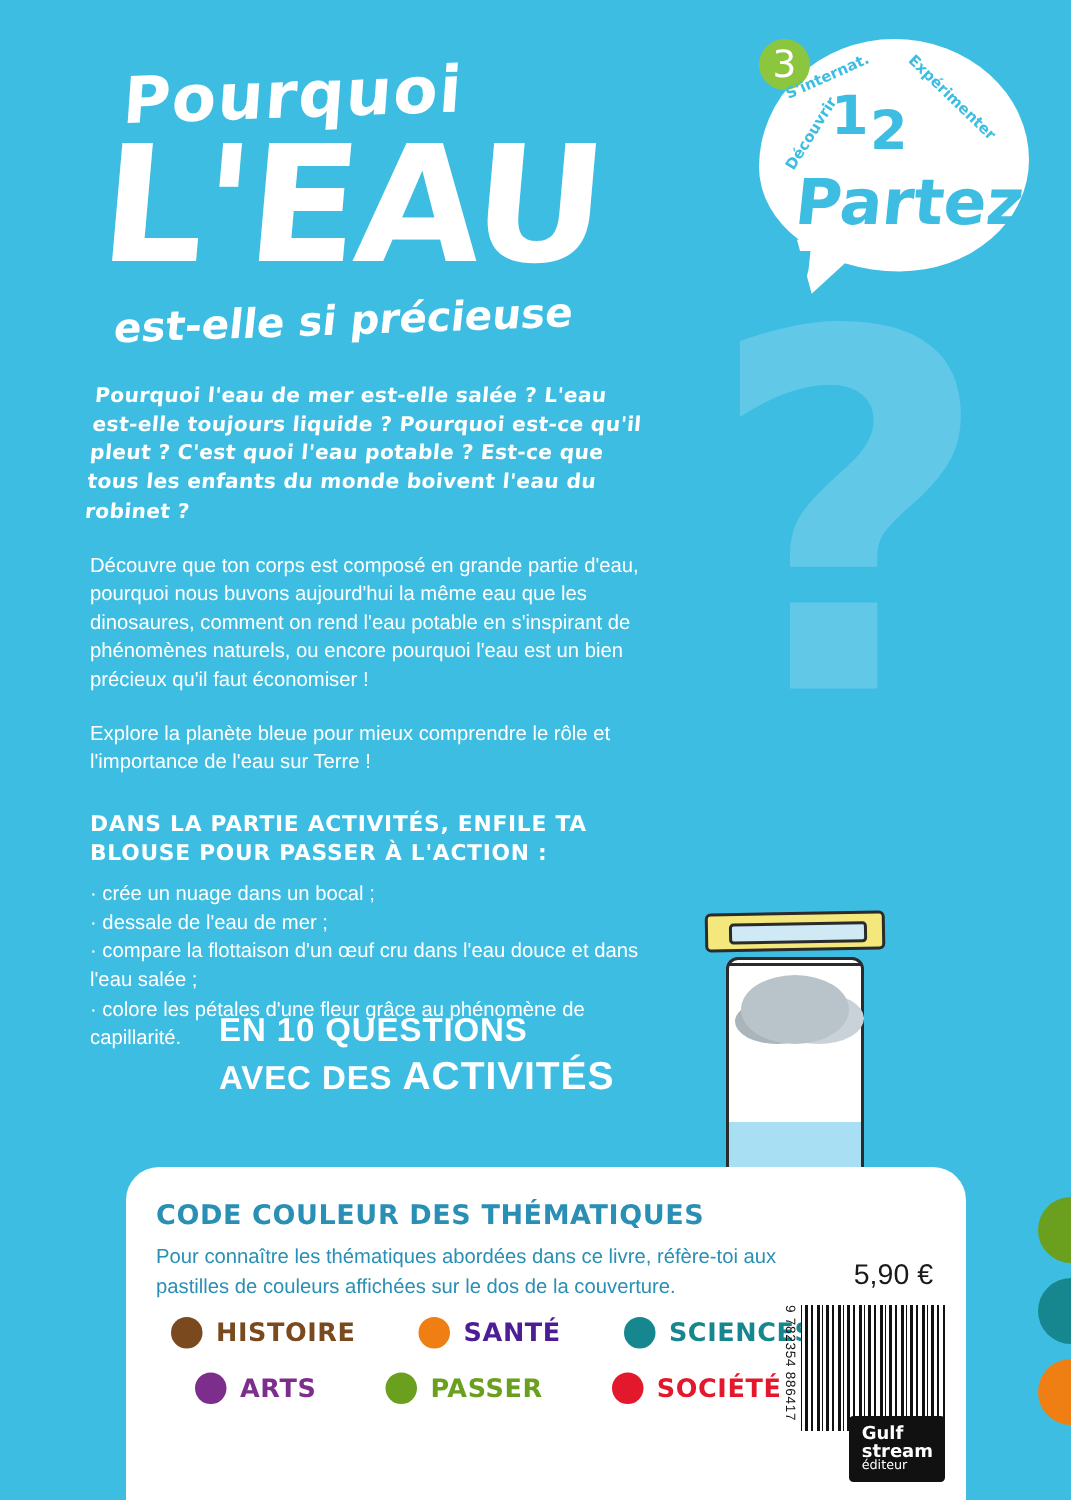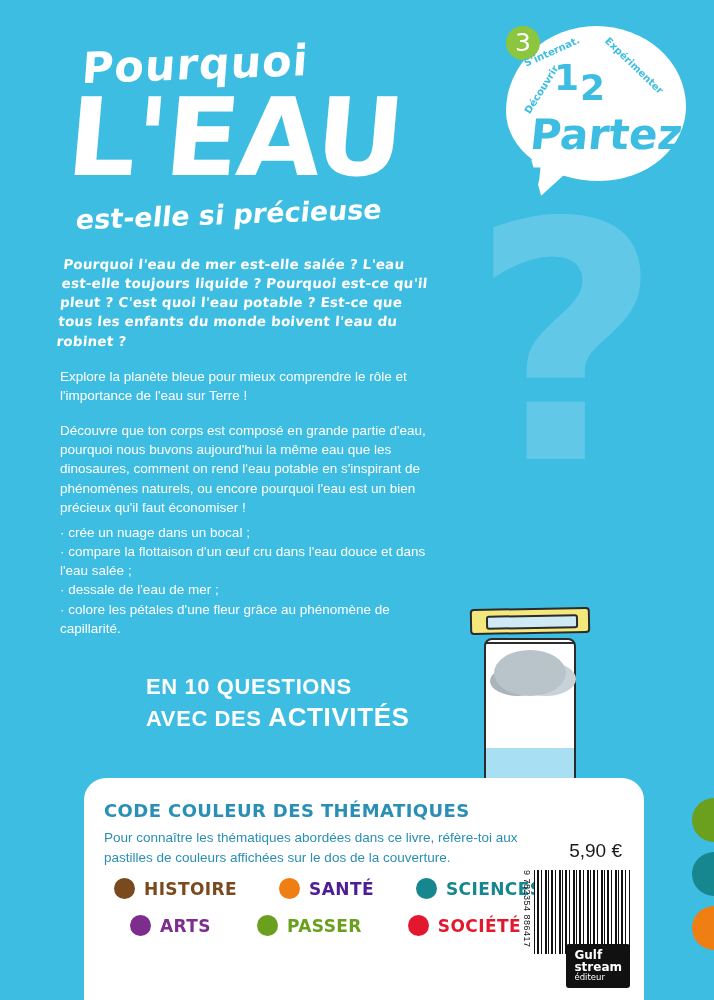--- a/index.html
+++ b/index.html
@@ -369,26 +369,27 @@
       <div class="b-small-3">Expérimenter</div>
       <div class="b-num b-n1">1</div>
       <div class="b-num b-n2">2</div>
       <div class="b-n3">3</div>
       <div class="b-partez">Partez !</div>
     </div>
   </div>
 
   <div class="copy">
     <div class="q-block">Pourquoi l'eau de mer est-elle salée ? L'eau est-elle toujours liquide ? Pourquoi est-ce qu'il pleut ? C'est quoi l'eau potable ? Est-ce que tous les enfants du monde boivent l'eau du robinet ?</div>
+    <div class="para">Découvre que ton corps est composé en grande partie d'eau, pourquoi nous buvons aujourd'hui la même eau que les dinosaures, comment on rend l'eau potable en s'inspirant de phénomènes naturels, ou encore pourquoi l'eau est un bien précieux qu'il faut économiser !</div>
     <div class="para">Explore la planète bleue pour mieux comprendre le rôle et l'importance de l'eau sur Terre !</div>
-    <div class="para">Découvre que ton corps est composé en grande partie d'eau, pourquoi nous buvons aujourd'hui la même eau que les dinosaures, comment on rend l'eau potable en s'inspirant de phénomènes naturels, ou encore pourquoi l'eau est un bien précieux qu'il faut économiser !</div>
+    <div class="act-head">DANS LA PARTIE ACTIVITÉS, ENFILE TA BLOUSE POUR PASSER À L'ACTION :</div>
     <div class="act-list">
       <div>· crée un nuage dans un bocal ;</div>
+      <div>· dessale de l'eau de mer ;</div>
       <div>· compare la flottaison d'un œuf cru dans l'eau douce et dans l'eau salée ;</div>
-      <div>· dessale de l'eau de mer ;</div>
       <div>· colore les pétales d'une fleur grâce au phénomène de capillarité.</div>
     </div>
   </div>
 
   <div class="questions-line">
     <div>EN 10 QUESTIONS</div>
     <div>
       <span>AVEC DES </span><span class="big">ACTIVITÉS</span>
     </div>
   </div>

